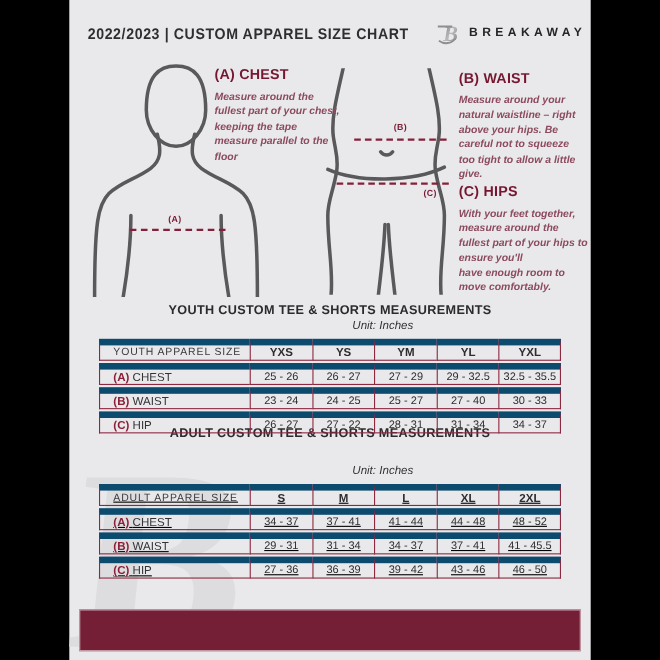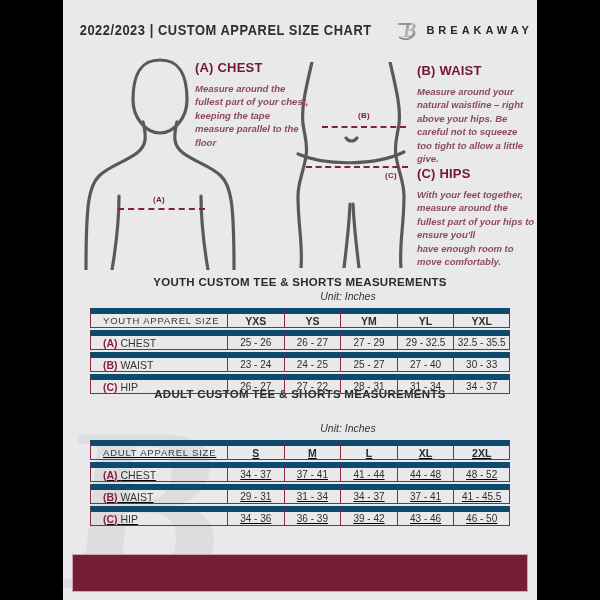--- a/index.html
+++ b/index.html
@@ -197,21 +197,21 @@
     <tr>
       <td class="rowlab"><span class="pfx">(B)</span> <span>WAIST</span></td>
       <td class="val">29 - 31</td>
       <td class="val">31 - 34</td>
       <td class="val">34 - 37</td>
       <td class="val">37 - 41</td>
       <td class="val">41 - 45.5</td>
     </tr>
     <tr>
       <td class="rowlab"><span class="pfx">(C)</span> <span>HIP</span></td>
-      <td class="val">34 - 36</td>
+      <td class="val">27 - 36</td>
       <td class="val">36 - 39</td>
       <td class="val">39 - 42</td>
       <td class="val">43 - 46</td>
       <td class="val">46 - 50</td>
     </tr>
   </tbody>
     </table>
 
   <div class="footer-bar"></div>
 

